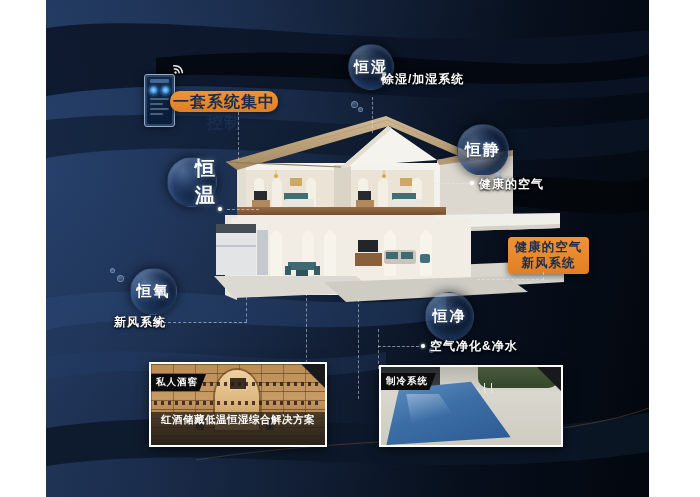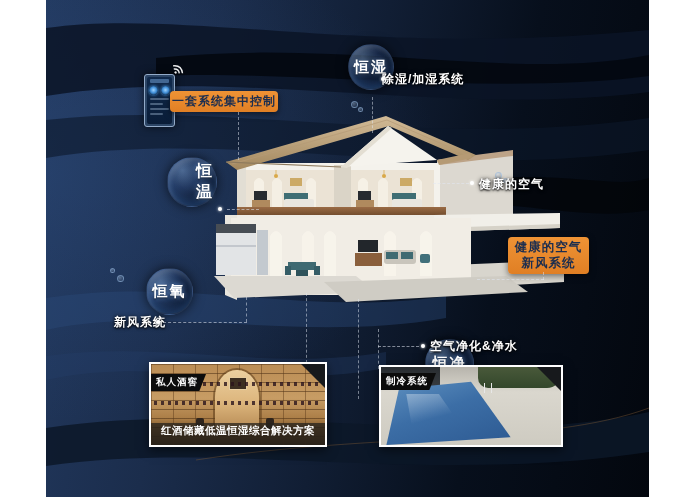--- a/index.html
+++ b/index.html
@@ -25,21 +25,21 @@
   
   .lbl{position:absolute;color:#fff;font-size:12px;font-weight:bold;letter-spacing:1px;
        text-shadow:0 1px 2px #000,0 0 4px rgba(0,0,0,.8);white-space:nowrap;}
   .dot{position:absolute;width:4px;height:4px;border-radius:50%;background:#fff;box-shadow:0 0 3px #fff;}
   .dh{position:absolute;border-top:1px dashed rgba(225,232,242,.55);height:0;}
   .dv{position:absolute;border-left:1px dashed rgba(225,232,242,.5);width:0;}
 
   
   .obox{position:absolute;background:linear-gradient(180deg,#ef9335,#e07f24);border-radius:4px;
         color:#1c2e4f;font-weight:bold;text-align:center;box-shadow:0 2px 6px rgba(0,0,0,.5);}
-  .obox1{font-size:12px;line-height:21px;letter-spacing:1px;}
+  .obox1{font-size:16px;line-height:21px;letter-spacing:1px;border-radius:10px;}
   .obox2{font-size:12.5px;line-height:16px;padding-top:2px;letter-spacing:1px;}
 
   
   .phone{position:absolute;left:98px;top:74px;width:29px;height:51px;border-radius:3px;
          background:#2c4565;border:1px solid #93abc9;box-shadow:0 0 8px rgba(0,0,0,.6);}
   .phone .scr{position:absolute;left:2px;top:2px;right:2px;bottom:2px;border-radius:2px;
               background:linear-gradient(180deg,#10294b,#0a1d38);overflow:hidden;}
   .phone .hdr{height:4px;margin:2px 3px 0;background:rgba(130,180,235,.45);border-radius:1px;}
   .knobs{display:flex;justify-content:space-around;margin-top:3px;}
   .knob{width:9px;height:9px;border-radius:50%;
@@ -48,21 +48,21 @@
   .prow{height:2px;margin:3px 3px 0;background:rgba(190,215,240,.35);border-radius:1px;}
   .prow.short{margin-right:9px;}
 
   
   .card{position:absolute;background:#fff;padding:2px;box-shadow:0 3px 10px rgba(0,0,0,.55);}
   .ph{position:relative;width:100%;height:100%;overflow:hidden;}
   .badge{position:absolute;left:0;top:10px;background:#0c0c0c;color:#fff;font-size:9.5px;font-weight:bold;
          letter-spacing:1px;padding:2px 8px 2px 5px;clip-path:polygon(0 0,100% 0,88% 100%,0 100%);z-index:4;}
   .ribbon{position:absolute;right:0;top:0;width:0;height:0;border-left:24px solid transparent;
           border-top:24px solid #17191c;z-index:3;}
-  .cap{position:absolute;left:0;right:0;bottom:0;height:22px;line-height:15px;background:rgba(38,33,28,.75);
+  .cap{position:absolute;left:0;right:0;bottom:0;height:33px;line-height:15px;background:rgba(38,33,28,.75);
        color:#fff;font-size:10.5px;font-weight:bold;text-align:center;letter-spacing:.5px;z-index:4;white-space:nowrap;}
 
   
   .wine-bg{position:absolute;inset:0;background:
      repeating-linear-gradient(90deg, rgba(88,54,22,.45) 0 1px, rgba(0,0,0,0) 1px 22px),
      repeating-linear-gradient(180deg, rgba(66,40,16,.5) 0 1px, rgba(0,0,0,0) 1px 9px),
      linear-gradient(180deg,#bb8d55 0%,#c79c64 42%,#aa7d46 68%,#6d4b27 84%,#3a2914 100%);}
   .wine-arch{position:absolute;left:37%;top:8%;width:25%;height:74%;
      background:linear-gradient(180deg,#ecd0a0 0%,#dcb57c 55%,#b68a54 100%);
      border-radius:50% 50% 0 0/46% 46% 0 0;box-shadow:0 0 0 2px rgba(90,58,24,.55);}
@@ -213,27 +213,30 @@
 
   <div class="obox obox1 abs" style="left:124px;top:91px;width:108px;height:21px;">一套系统集中控制</div>
   <div class="obox obox2 abs" style="left:462px;top:237px;width:81px;height:35px;">
     <div>健康的空气</div>
     <div>新风系统</div>
   </div>
 
   <div class="bubble" style="left:277px;top:44px;width:44px;height:44px;margin-left:25px;">
     <span style="font-size:15px;">恒湿</span>
       </div>
+  <div class="bubble" style="left:411px;top:124px;width:50px;height:50px;">
+    <span style="font-size:16px;">恒静</span>
+      </div>
   <div class="bubble" style="left:121px;top:157px;width:48px;height:48px;">
-    <span style="font-size:16px;margin-left:28px;">恒温</span>
-      </div>
-  <div class="bubble" style="left:100px;top:268px;width:45px;height:45px;">
+    <span style="font-size:20px;margin-left:28px;">恒温</span>
+      </div>
+  <div class="bubble" style="left:84px;top:268px;width:45px;height:45px;">
     <span style="font-size:15px;">恒氧</span>
       </div>
-  <div class="bubble" style="left:379px;top:292px;width:47px;height:47px;margin-top:47px;">
+  <div class="bubble" style="left:379px;top:292px;width:47px;height:47px;">
     <span style="font-size:15px;">恒净</span>
       </div>
 
   <div class="minib" style="left:305px;top:101px;width:5px;height:5px;"></div>
   <div class="minib" style="left:312px;top:107px;width:3px;height:3px;"></div>
   <div class="minib" style="left:449px;top:172px;width:5px;height:5px;"></div>
   <div class="minib" style="left:457px;top:178px;width:3px;height:3px;"></div>
   <div class="minib" style="left:71px;top:275px;width:5px;height:5px;"></div>
   <div class="minib" style="left:64px;top:268px;width:3px;height:3px;"></div>
   <div class="minib" style="left:389px;top:341px;width:4px;height:4px;"></div>

